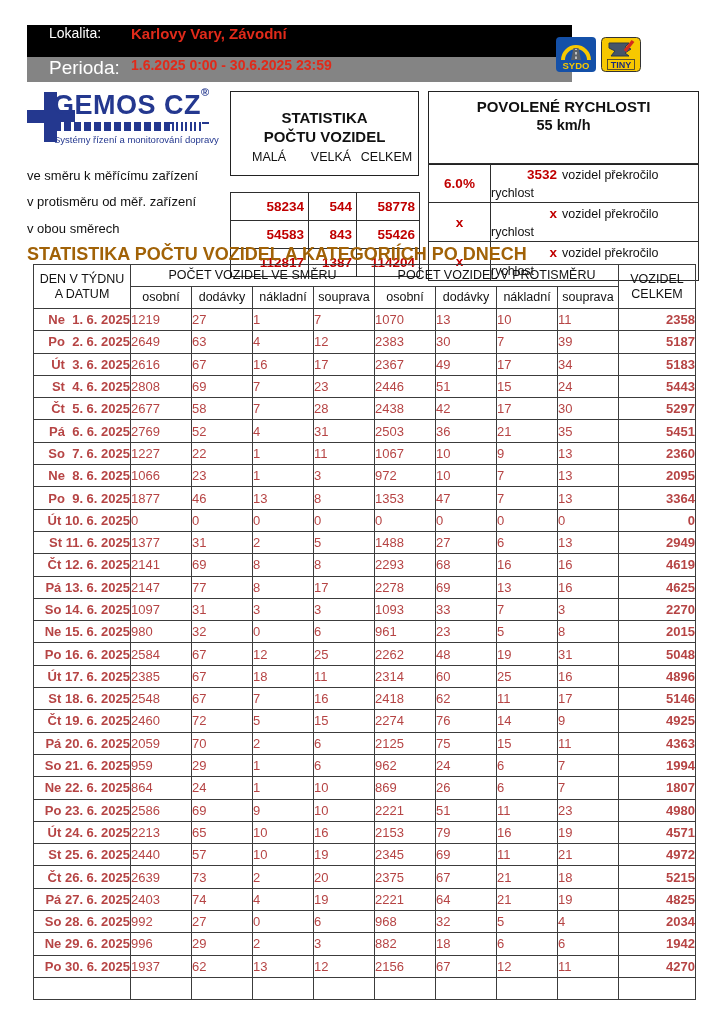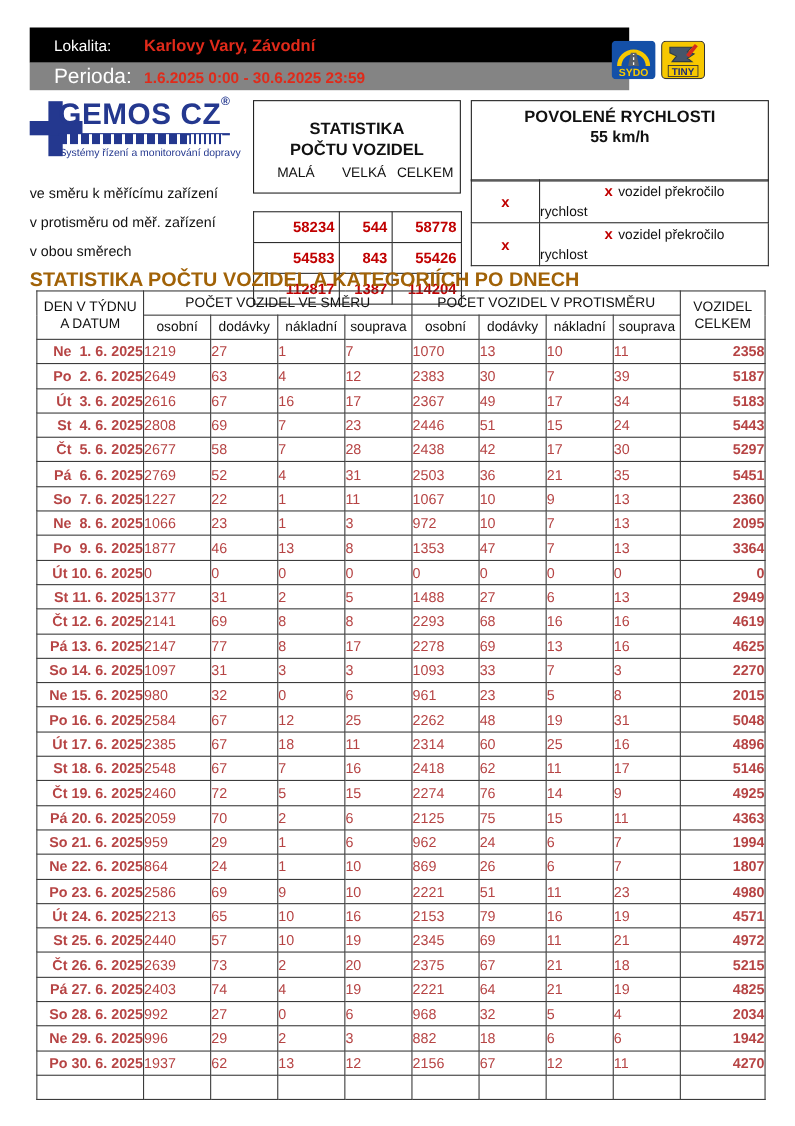--- a/index.html
+++ b/index.html
@@ -8,21 +8,21 @@
     --red-data:#b64444;
     --red-strong:#c00000;
     --grid:#3c3c3c;
     --bar-gray:#848484;
   }
   html,body{margin:0;padding:0;background:#ffffff;}
   .page{position:relative;width:723px;height:1024px;background:#fff;overflow:hidden;
         font-family:"Liberation Sans",sans-serif;color:#111;}
 
   
-  .bar{position:absolute;left:27px;width:545px;display:flex;align-items:center;}
+  .bar{position:absolute;left:27px;width:545px;display:flex;align-items:flex-start;}
   .bar-black{top:25px;height:32px;background:#000;}
   .bar-gray{top:57px;height:25px;background:var(--bar-gray);}
   .bar .lbl{color:#fff;font-size:14px;width:82px;padding-left:22px;}
   .bar .val{color:var(--red-bright);font-weight:bold;font-size:15px;}
   .bar-gray .lbl{font-size:19px;}
   .bar-gray .val{font-size:14px;}
 
   .badges{position:absolute;left:556px;top:37px;display:flex;gap:5px;z-index:3;}
   .badges svg{display:block;}
 
@@ -161,20 +161,24 @@
     </tr>
   </tbody>
     </table>
 
   <table class="mini speed-table">
     <colgroup>
         <col style="width:62px">
         <col>
       </colgroup>
     <tbody>
+        <tr>
+      <td class="pct">6.0%</td>
+      <td class="rest"><span class="num">3532</span><span class="sfx">vozidel překročilo rychlost</span></td>
+    </tr>
     <tr>
       <td class="pct">x</td>
       <td class="rest"><span class="num">x</span><span class="sfx">vozidel překročilo rychlost</span></td>
     </tr>
     <tr>
       <td class="pct">x</td>
       <td class="rest"><span class="num">x</span><span class="sfx">vozidel překročilo rychlost</span></td>
     </tr>
   </tbody>
     </table>

